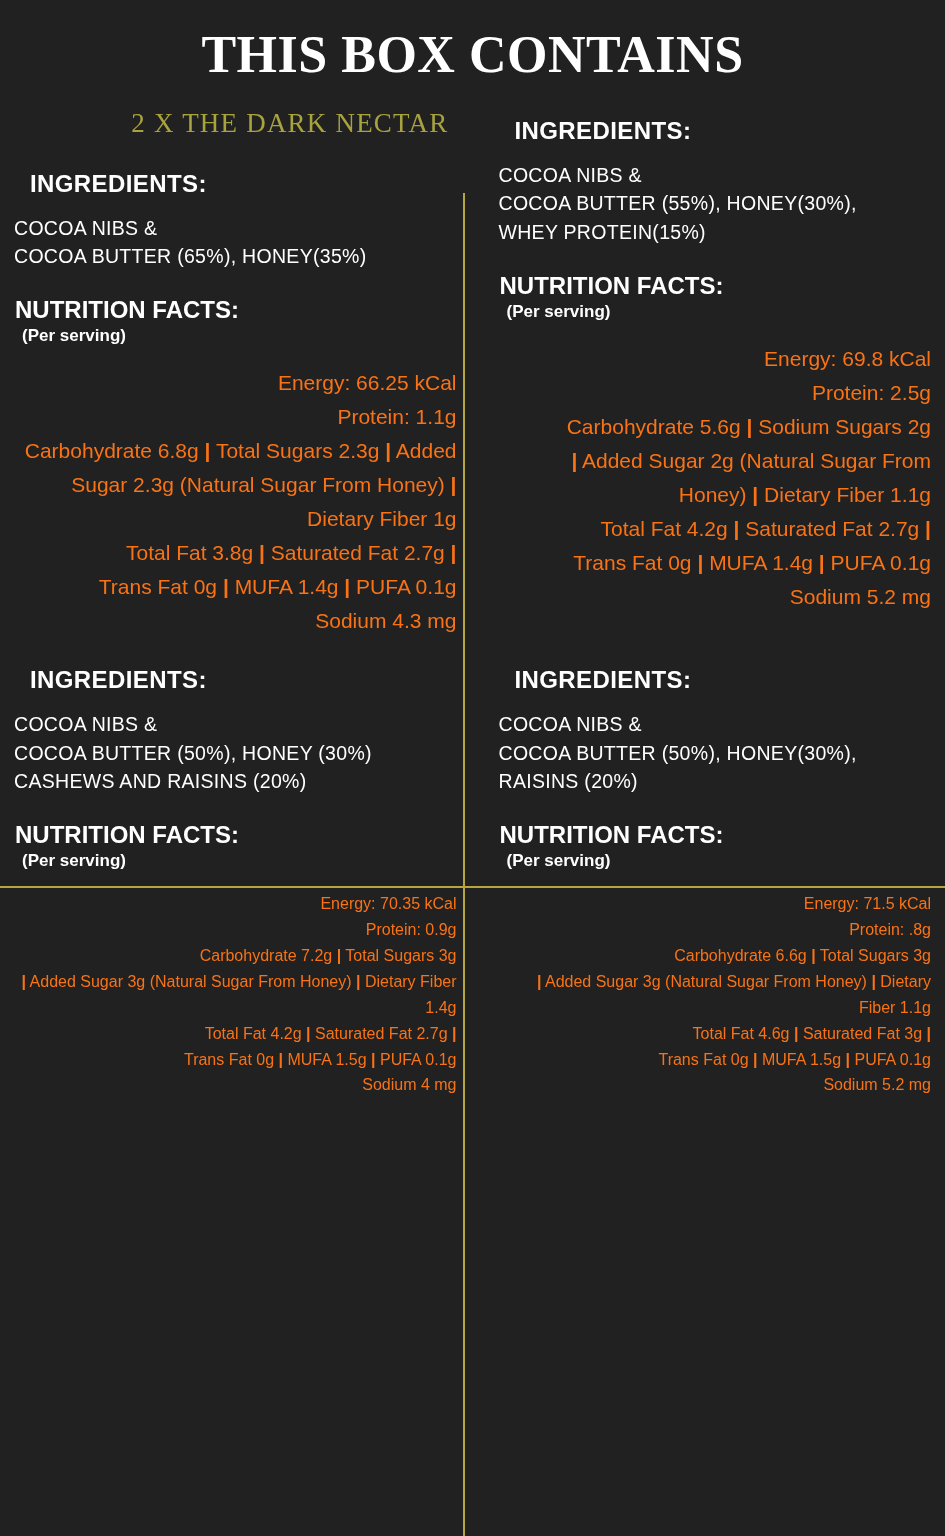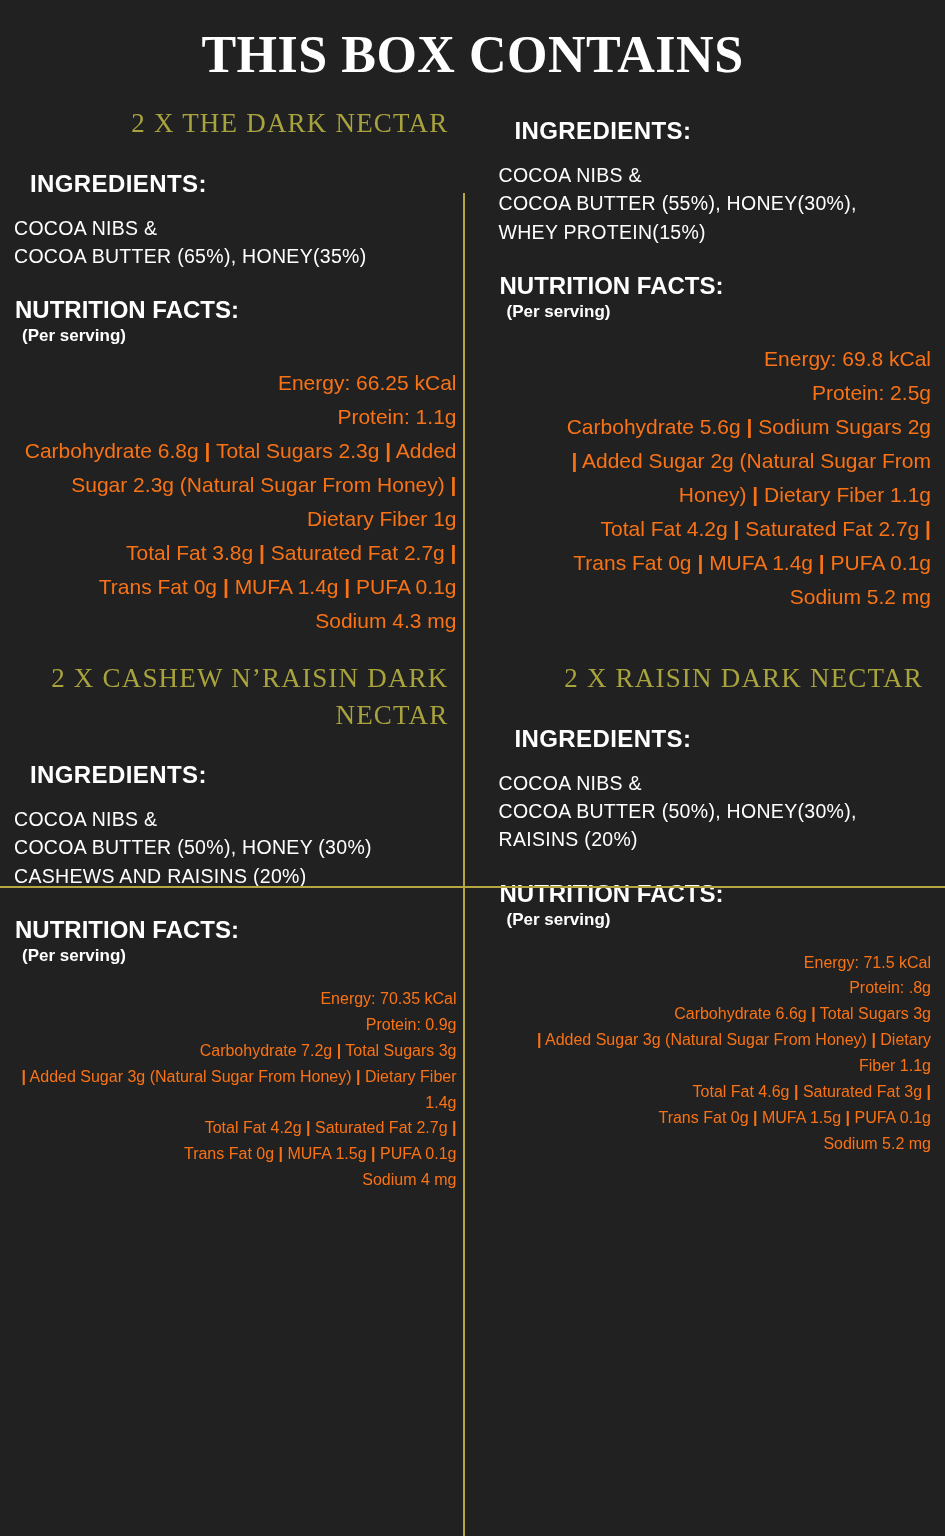--- a/index.html
+++ b/index.html
@@ -182,21 +182,20 @@
         <span>Trans Fat 0g</span>
         <span class="sep">|</span>
         <span>MUFA 1.4g</span>
         <span class="sep">|</span>
         <span>PUFA 0.1g</span><br>
         <span>Sodium 5.2 mg</span>
       </div>
     </div>
 
     <div class="cell left row-bottom">
-      <div class="prod-name">2 X CASHEW N’RAISIN DARK NECTAR</div>
       <div class="section-label">INGREDIENTS:</div>
       <div class="ingredients">COCOA NIBS &amp;
 COCOA BUTTER (50%), HONEY (30%)
 CASHEWS AND RAISINS (20%)</div>
       <div class="nutrition-label">NUTRITION FACTS:</div>
       <div class="per-serving">(Per serving)</div>
       <div class="facts">
         <span>Energy: 70.35 kCal</span><br>
         <span>Protein: 0.9g</span><br>
         <span>Carbohydrate 7.2g</span>
@@ -214,21 +213,20 @@
         <span>Trans Fat 0g</span>
         <span class="sep">|</span>
         <span>MUFA 1.5g</span>
         <span class="sep">|</span>
         <span>PUFA 0.1g</span><br>
         <span>Sodium 4 mg</span>
       </div>
     </div>
 
     <div class="cell right row-bottom">
-      <div class="prod-name">2 X RAISIN DARK NECTAR</div>
       <div class="section-label">INGREDIENTS:</div>
       <div class="ingredients">COCOA NIBS &amp;
 COCOA BUTTER (50%), HONEY(30%),
 RAISINS (20%)</div>
       <div class="nutrition-label">NUTRITION FACTS:</div>
       <div class="per-serving">(Per serving)</div>
       <div class="facts">
         <span>Energy: 71.5 kCal</span><br>
         <span>Protein: .8g</span><br>
         <span>Carbohydrate 6.6g</span>

